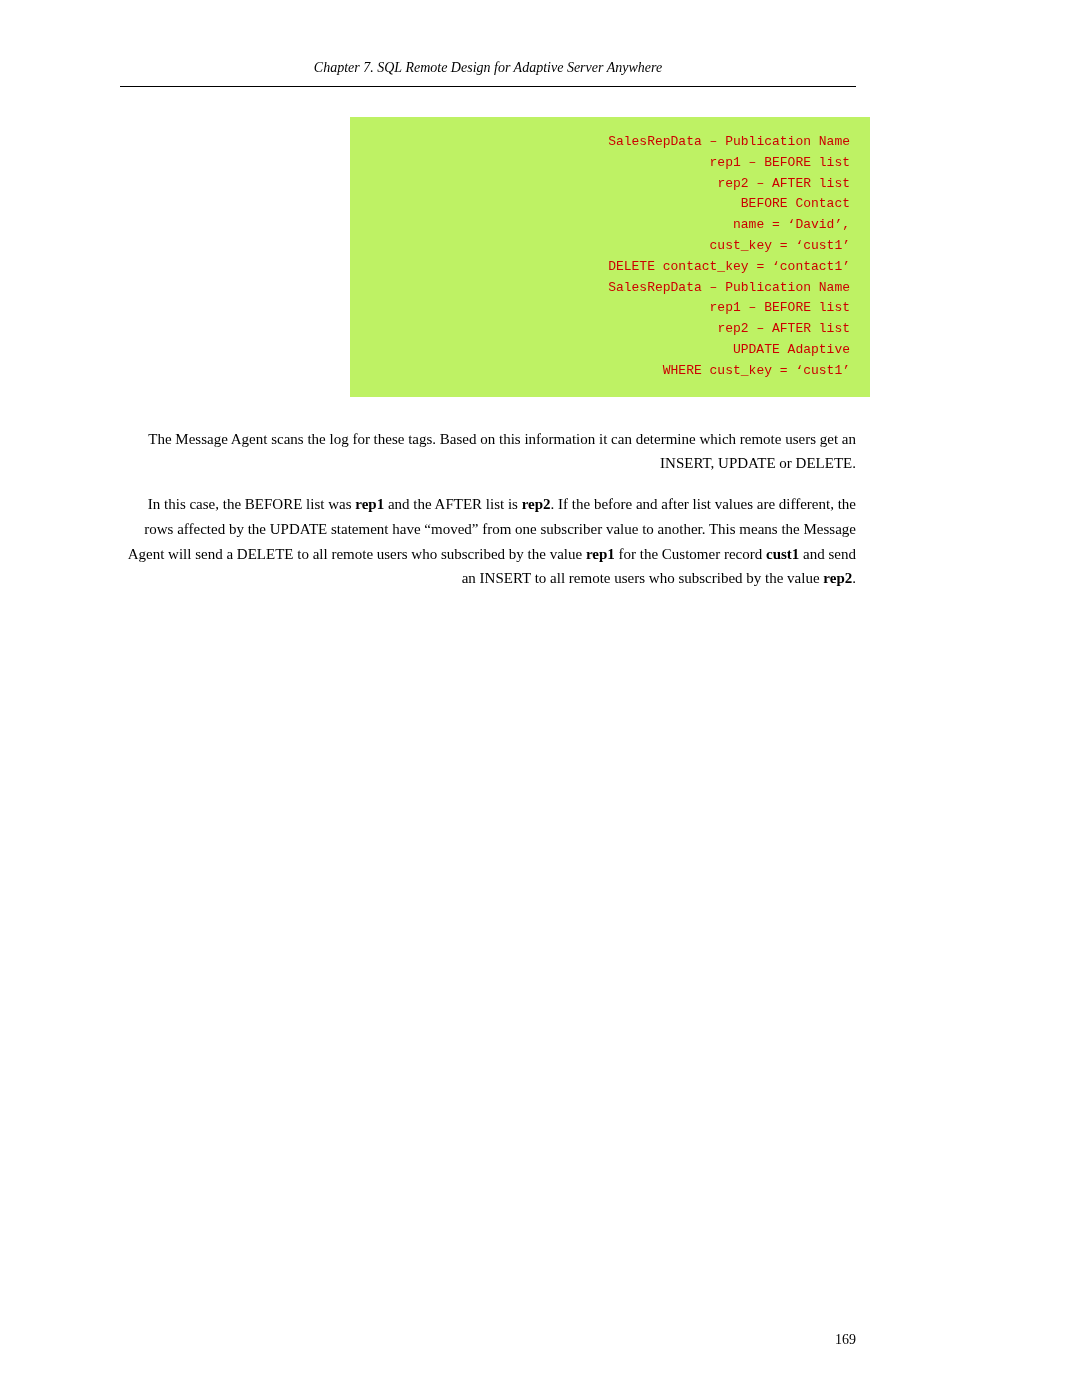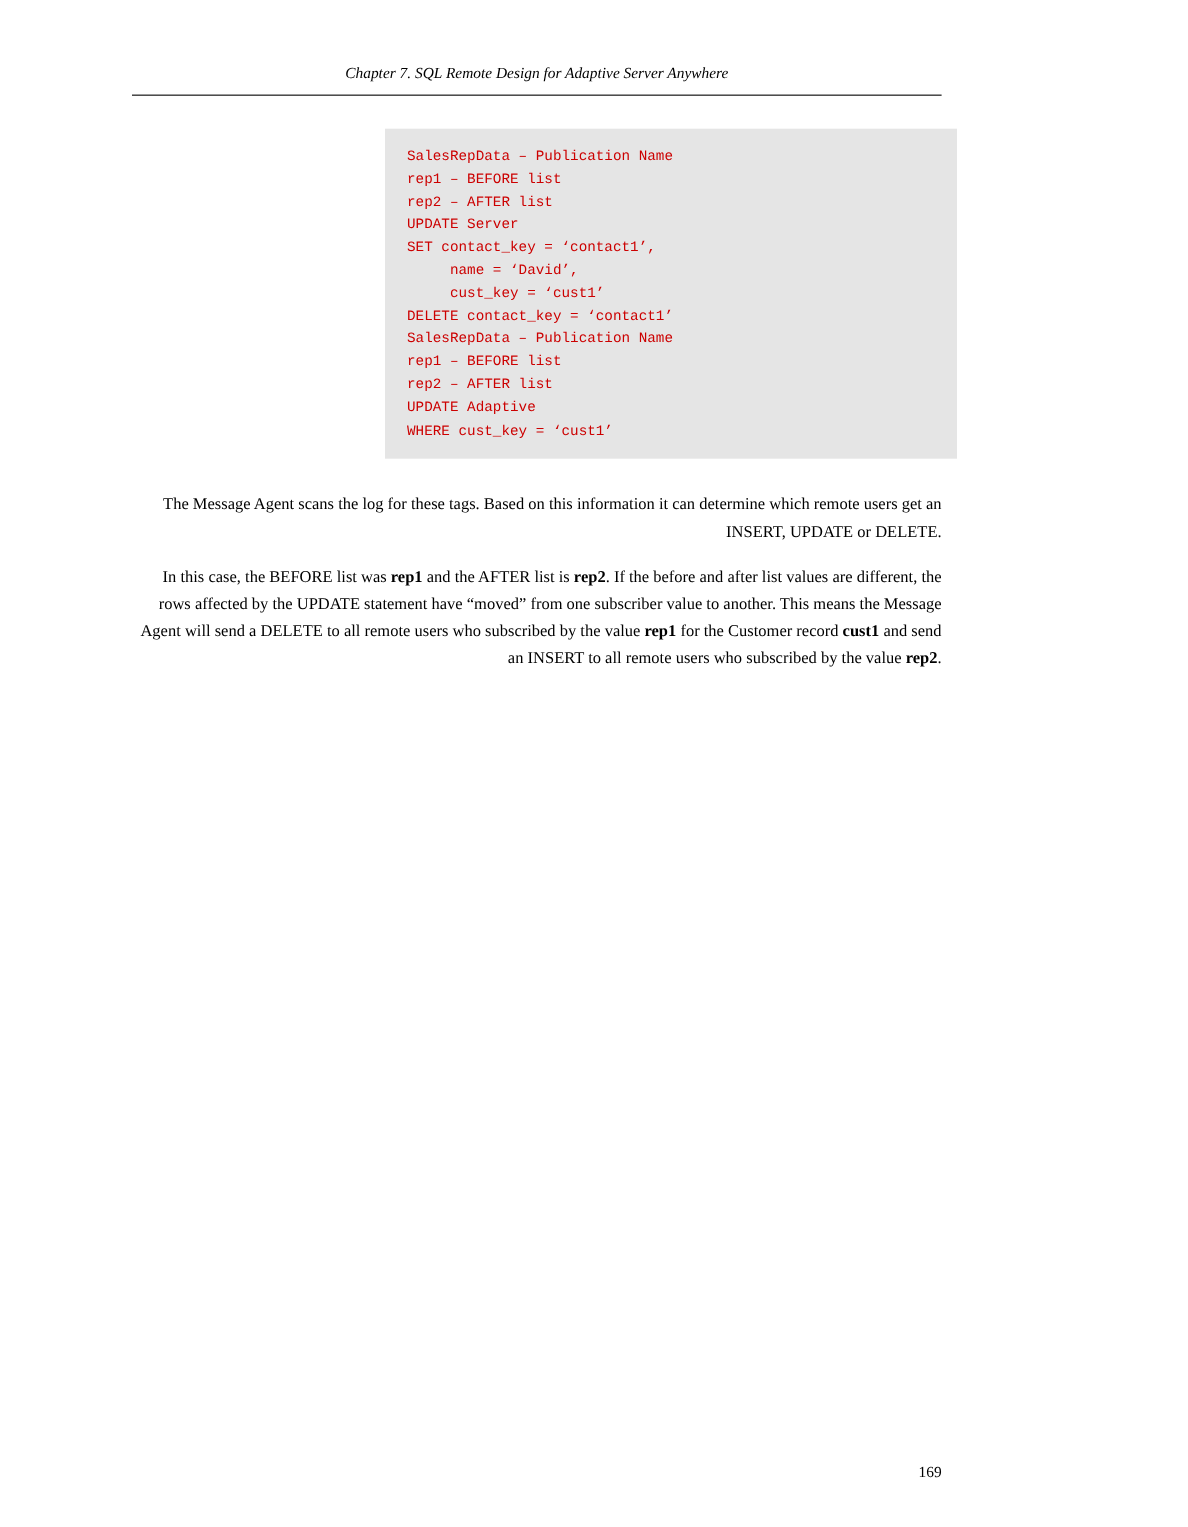--- a/index.html
+++ b/index.html
@@ -29,28 +29,29 @@
       text-align: center;
       font-style: italic;
       font-size: 14px;
       color: #000;
       margin-bottom: 20px;
       padding-bottom: 10px;
       border-bottom: 1px solid #000;
     }
 
     .code-block {
-      background: #e5e5e5;
+      background: #bef264;
       font-family: "Courier New", Courier, monospace;
       font-size: 13px;
       line-height: 1.6;
       margin: 30px auto 30px auto;
       padding: 15px 20px;
       width: 520px;
       margin-left: 230px;
+      text-align: right;
     }
 
     .code-line {
       display: block;
       white-space: pre;
     }
 
     .code-red {
       color: #cc0000;
     }
@@ -81,22 +82,21 @@
 <div class="page-container">
 
   <div class="chapter-header">
     <span>Chapter 7.  SQL Remote Design for Adaptive Server Anywhere</span>
   </div>
 
   <div class="code-block">
     <span class="code-line code-red">SalesRepData – Publication Name</span>
     <span class="code-line code-red">rep1 – BEFORE list</span>
     <span class="code-line code-red">rep2 – AFTER list</span>
-    <span class="code-line code-red">UPDATE Server</span>
-    <span class="code-line code-red">SET contact_key = ‘contact1’,</span>
+    <span class="code-line code-red">BEFORE Contact</span>
     <span class="code-line code-red">     name = ‘David’,</span>
     <span class="code-line code-red">     cust_key = ‘cust1’</span>
     <span class="code-line code-red">DELETE contact_key = ‘contact1’</span>
     <span class="code-line code-red">SalesRepData – Publication Name</span>
     <span class="code-line code-red">rep1 – BEFORE list</span>
     <span class="code-line code-red">rep2 – AFTER list</span>
     <span class="code-line code-red">UPDATE Adaptive</span>
     <span class="code-line code-red">WHERE cust_key = ‘cust1’</span>
   </div>
 

